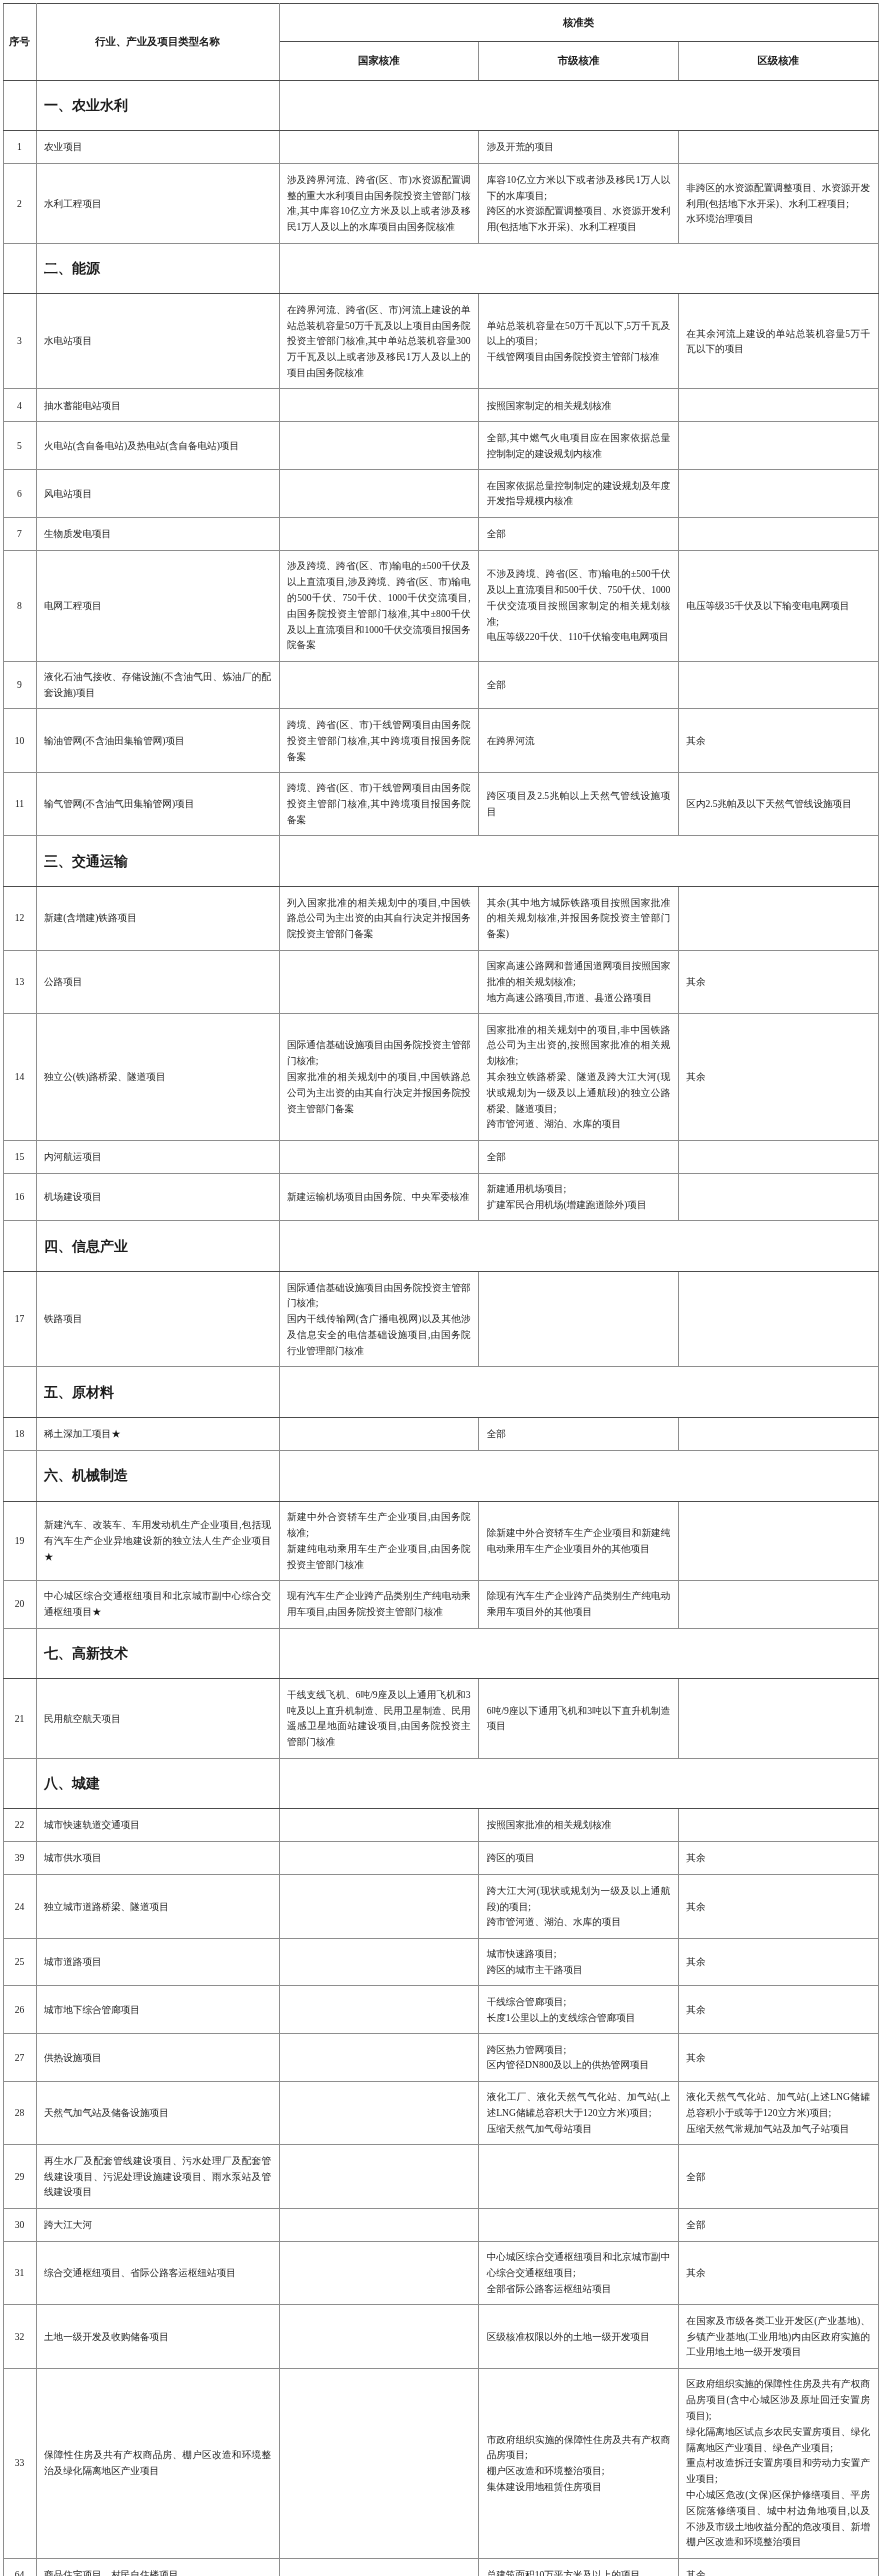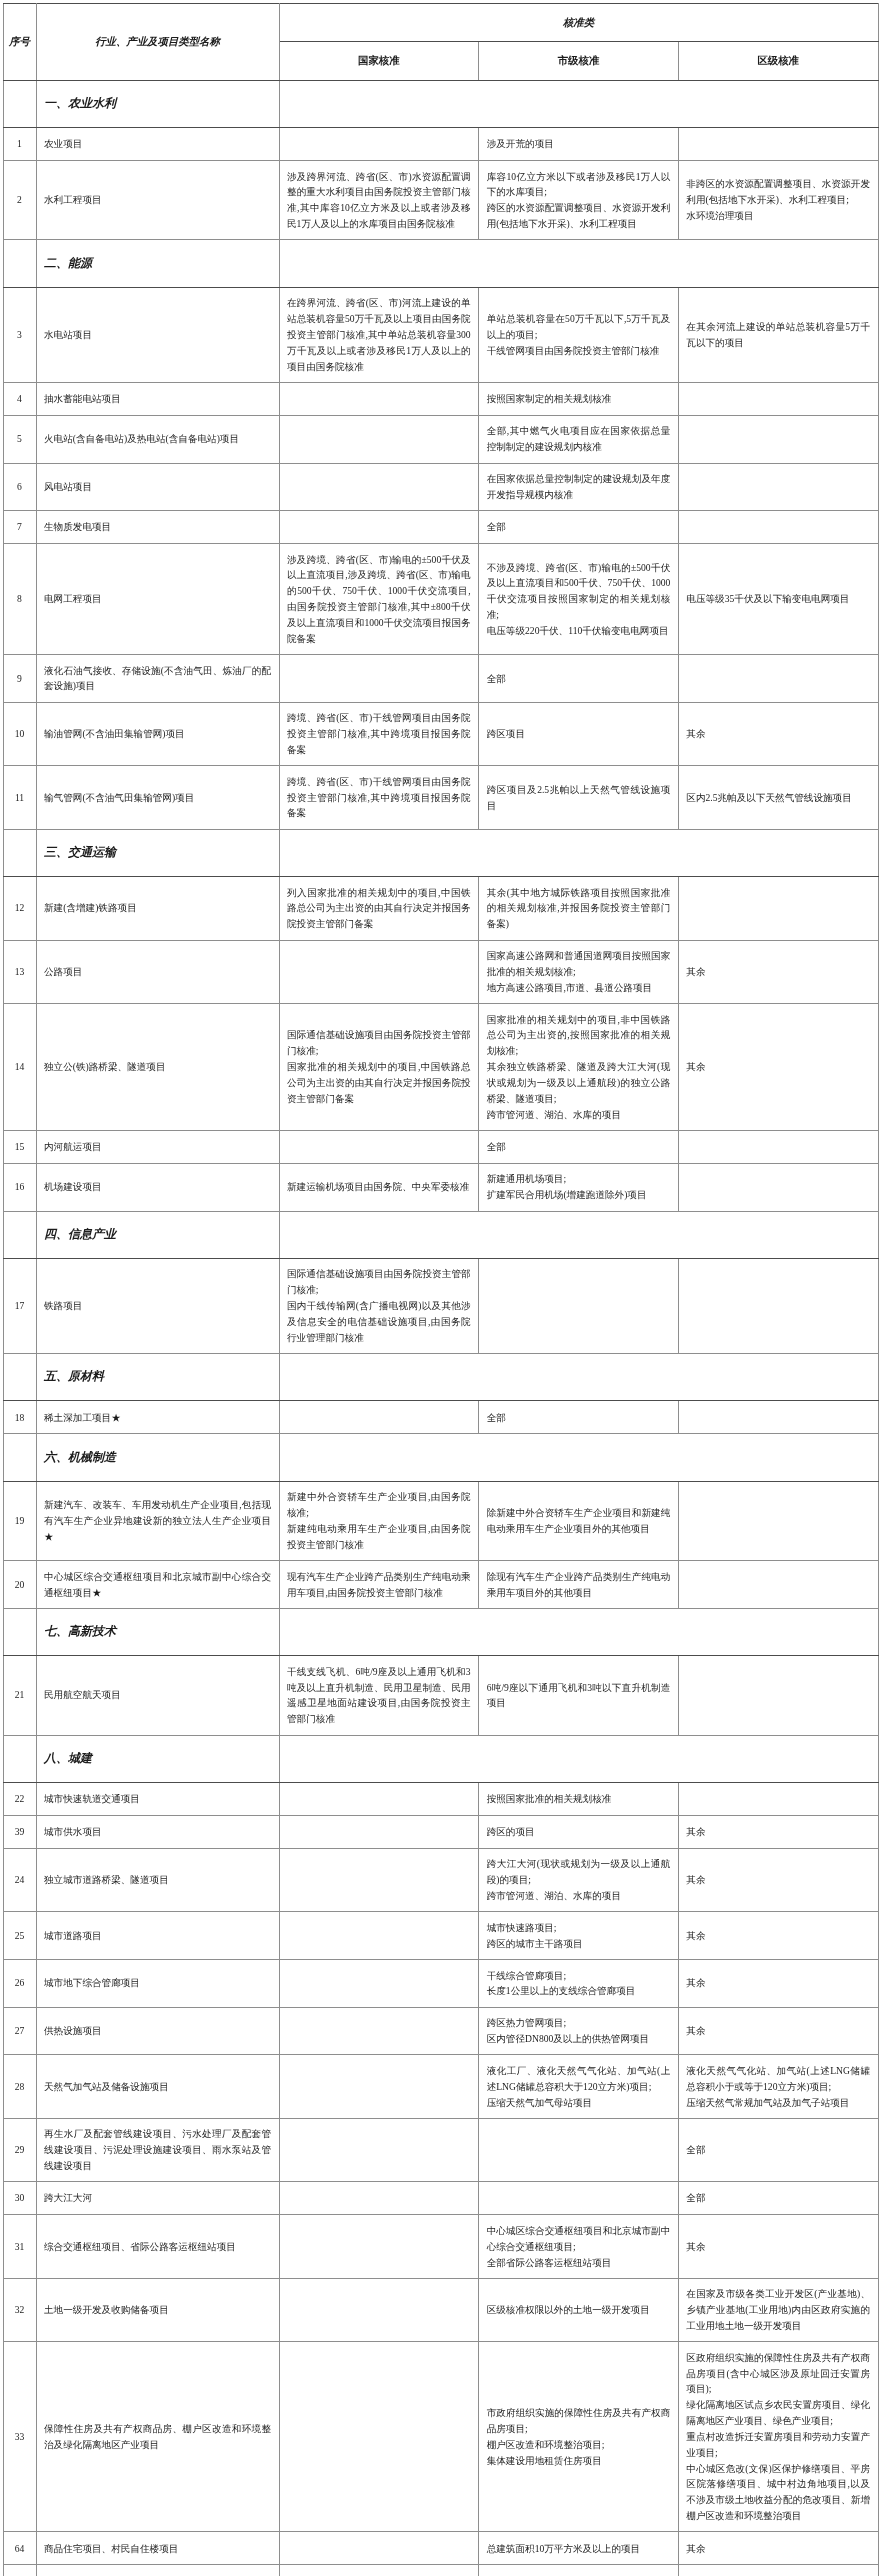--- a/index.html
+++ b/index.html
@@ -30,30 +30,29 @@
     word-break: break-all;
   }
   .approval thead th {
     font-weight: bold;
     text-align: center;
     font-size: 10.4px;
     padding: 10px 5px;
     border-bottom-width: 1.7px;
     border-bottom-color: #4c4c4c;
   }
-  .approval thead tr.top th { border-top: 1.7px solid #4c4c4c; font-style: italic; }
+  .approval thead tr.top th { border-top: 1.7px solid #4c4c4c; }
   td.seq { text-align: center; font-family: "Liberation Serif", serif; }
   td.cell { text-align: justify; white-space: pre-line; }
   tr.section td {
     font-weight: bold;
-    font-size: 12px;
+    font-size: 14px;
     border-top: 1.7px solid #4c4c4c;
     border-bottom: 1.7px solid #4c4c4c;
     padding: 13.3px 7.5px;
-    font-style: italic;
   }
   tr.section td.rest { border-left: 0.8px solid #8e8e8e; }
   tr.item td { height: 33px; }
 </style>
 </head>
 <body>
 
 <div class="page">
   <table class="approval">
     <colgroup>
@@ -150,21 +149,21 @@
           <td class="seq">9</td>
           <td class="cell">液化石油气接收、存储设施(不含油气田、炼油厂的配套设施)项目</td>
           <td class="cell"></td>
           <td class="cell">全部</td>
           <td class="cell"></td>
         </tr>
         <tr class="item">
           <td class="seq">10</td>
           <td class="cell">输油管网(不含油田集输管网)项目</td>
           <td class="cell">跨境、跨省(区、市)干线管网项目由国务院投资主管部门核准,其中跨境项目报国务院备案</td>
-          <td class="cell">跨区项目</td>
+          <td class="cell">在跨界河流</td>
           <td class="cell">其余</td>
         </tr>
         <tr class="item">
           <td class="seq">11</td>
           <td class="cell">输气管网(不含油气田集输管网)项目</td>
           <td class="cell">跨境、跨省(区、市)干线管网项目由国务院投资主管部门核准,其中跨境项目报国务院备案</td>
           <td class="cell">跨区项目及2.5兆帕以上天然气管线设施项目</td>
           <td class="cell">区内2.5兆帕及以下天然气管线设施项目</td>
         </tr>
         <tr class="section">

